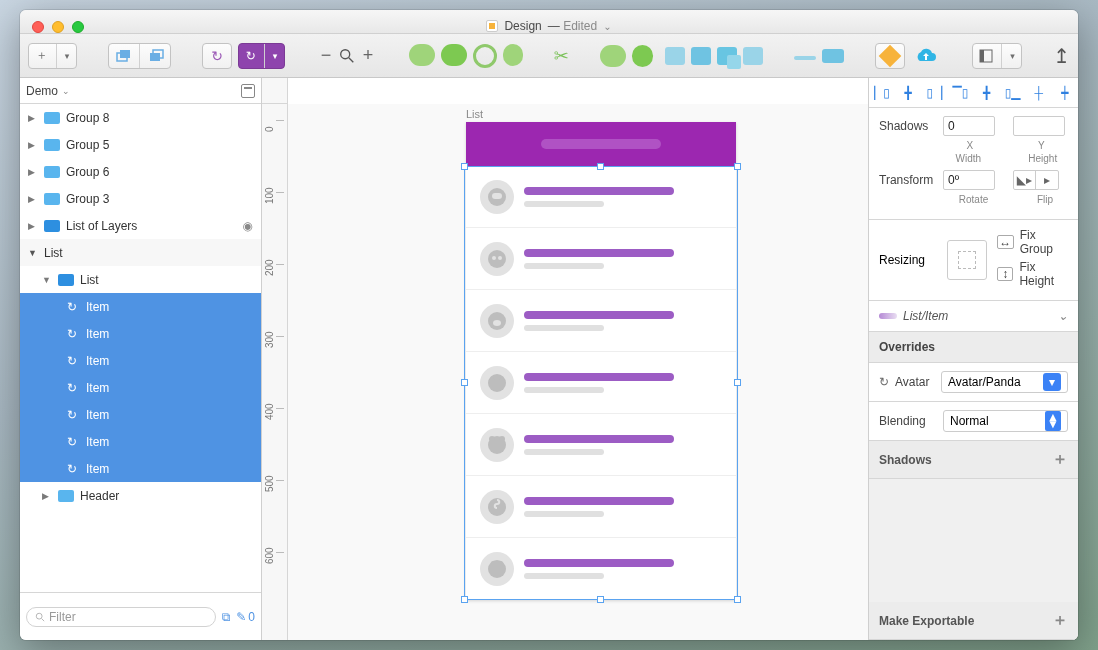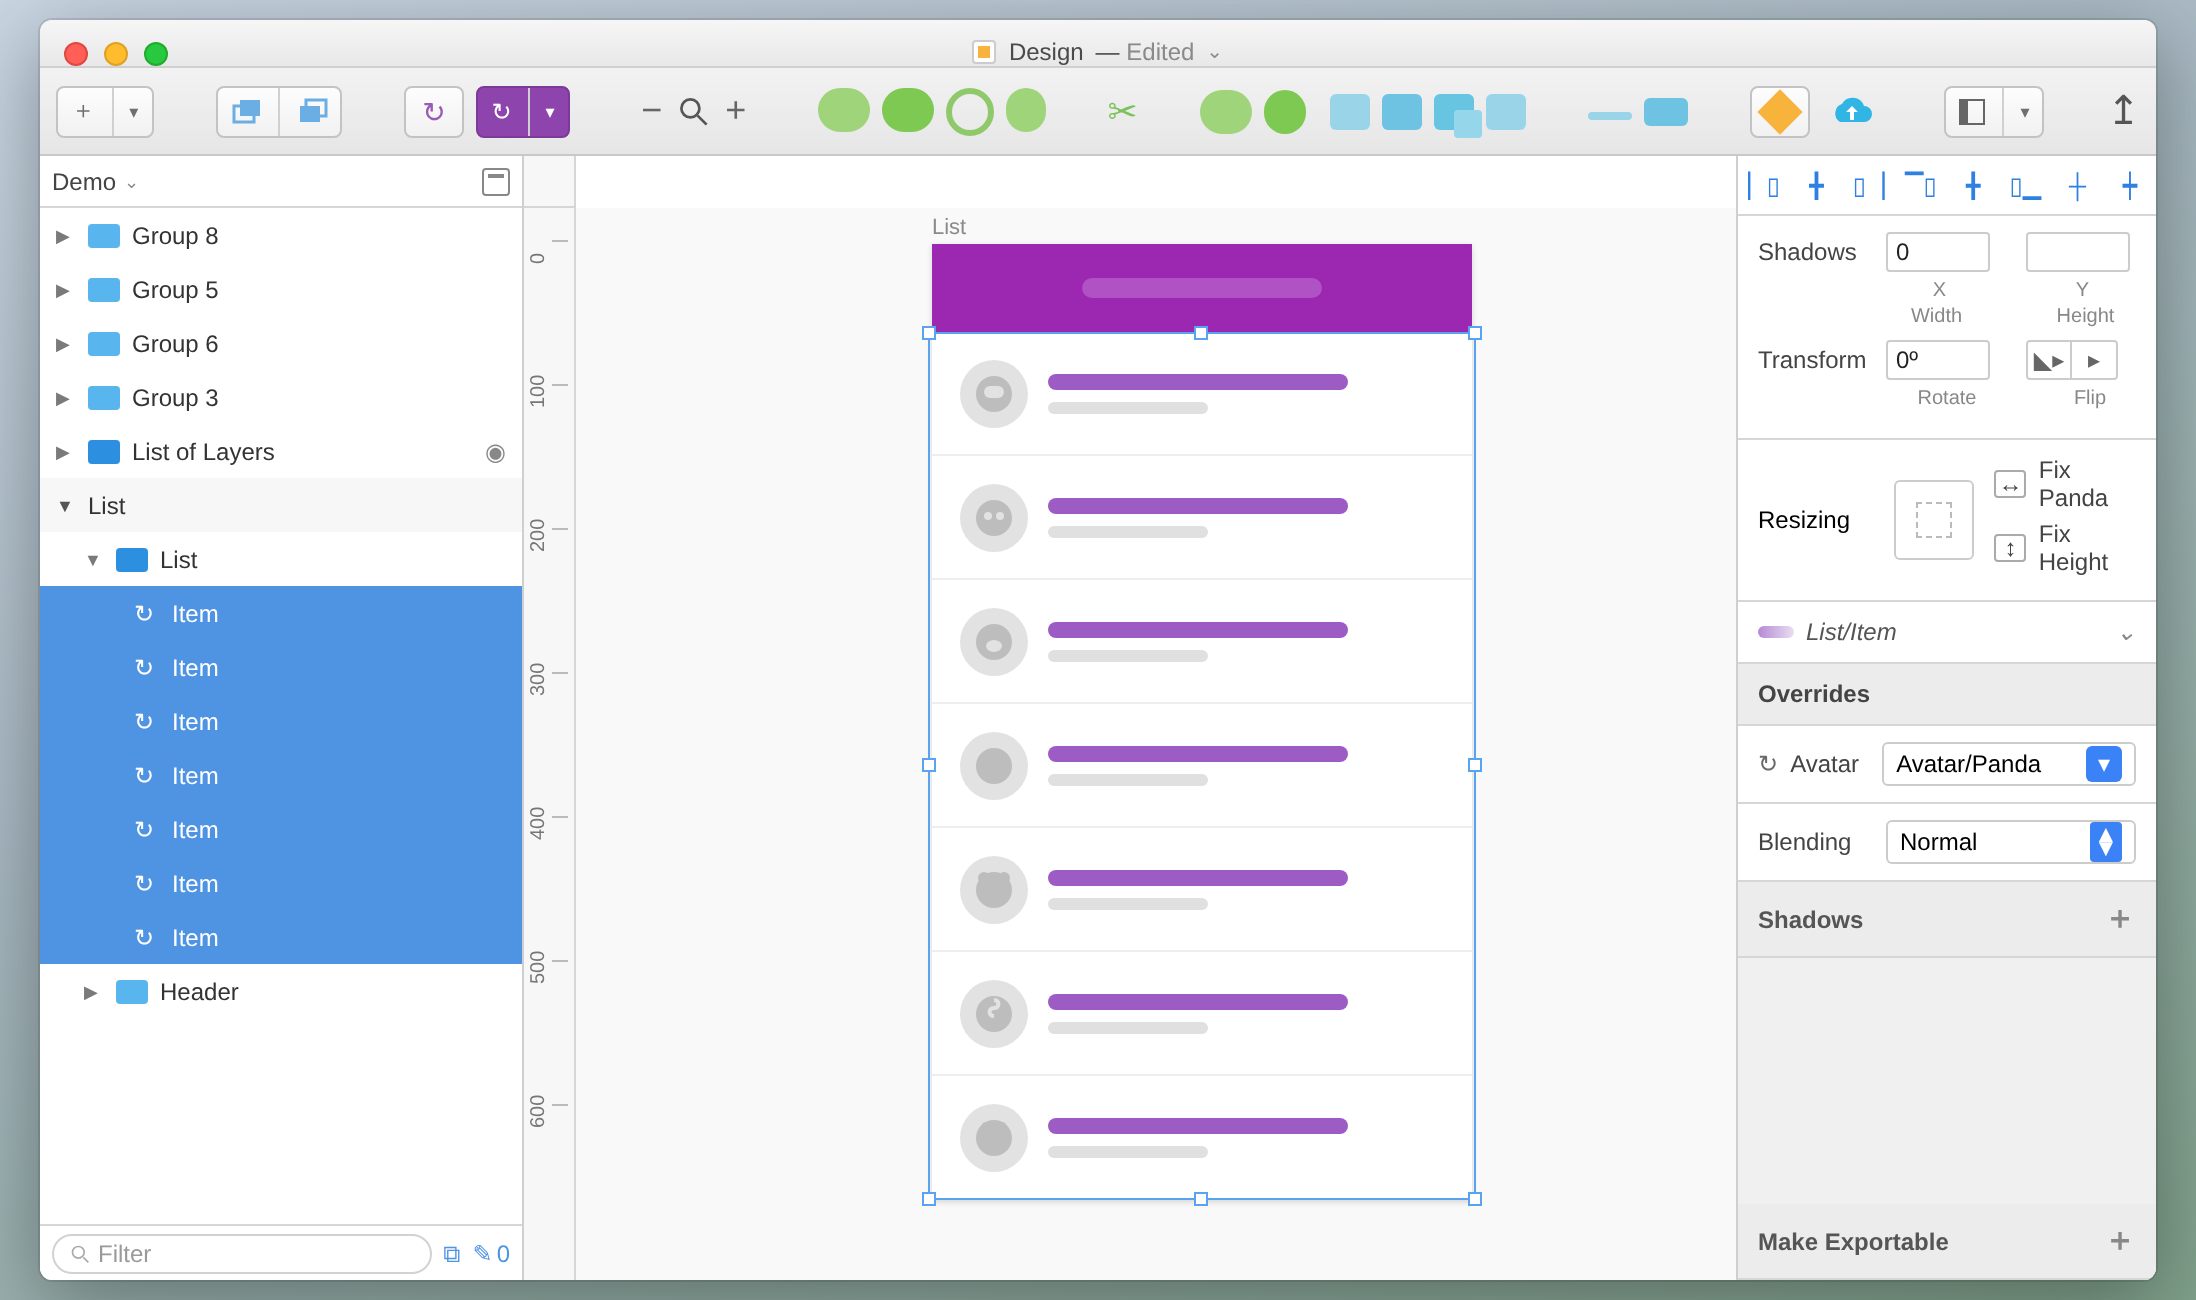--- a/index.html
+++ b/index.html
@@ -55,21 +55,21 @@
 .trow .fold{width:16px;height:12px;border-radius:2px;background:#59b5ee;}
 .trow .fold.darker{background:#2d8fe0;}
 .trow.sel{background:#4f93e3;color:#fff;}
 .trow.sel .sym{color:#fff;}
 .trow.hdr{background:#f7f7f7;font-weight:500;}
 .trow.hdr .tog{color:#555;}
 .trow .sym{color:#888;font-size:12px;width:16px;text-align:center;}
 .trow .eye{margin-left:auto;margin-right:8px;color:#888;}
 .ind1{padding-left:22px;}
 .ind2{padding-left:44px;}
-.left-bottom{border-top:1px solid #d6d6d6;height:28px;display:flex;align-items:center;padding:0 6px;gap:6px;}
+.left-bottom{border-top:1px solid #d6d6d6;height:48px;display:flex;align-items:center;padding:0 6px;gap:6px;}
 .filter{flex:1;height:20px;border:1px solid #d2d2d2;border-radius:10px;display:flex;align-items:center;padding:0 8px;color:#9a9a9a;gap:4px;}
 .filter svg{width:10px;height:10px;}
 .dup{color:#4f93e3;}
 .pen{color:#4f93e3;display:flex;align-items:center;gap:2px;}
 
 .center{flex:1;display:flex;flex-direction:column;min-width:0;background:#fff;}
 .cruler-h{height:26px;background:#f7f7f7;border-bottom:1px solid #d6d6d6;position:relative;overflow:hidden;margin-left:26px;}
 .canvas-wrap{flex:1;display:flex;min-height:0;}
 .cruler-v{width:26px;background:#f7f7f7;border-right:1px solid #d6d6d6;position:relative;overflow:hidden;}
 .ruler-corner{width:26px;height:26px;background:#f7f7f7;border-right:1px solid #d6d6d6;border-bottom:1px solid #d6d6d6;display:flex;align-items:center;justify-content:center;}
@@ -518,21 +518,21 @@
           </div>
       </div>
       <div class="section resizing" style="display:flex;align-items:center;gap:10px;">
         <label style="width:58px;">Resizing</label>
         <div class="box">
             <div class="inner"></div>
           </div>
         <div style="flex:1;">
           <div class="fix">
               <span class="ic">↔</span>
-              <span>Fix Panda</span>
+              <span>Fix Group</span>
             </div>
           <div class="fix">
               <span class="ic">↕</span>
               <span>Fix Height</span>
             </div>
         </div>
       </div>
       <div class="section">
         <div class="symbolpath">
           <span class="stripe"></span>

